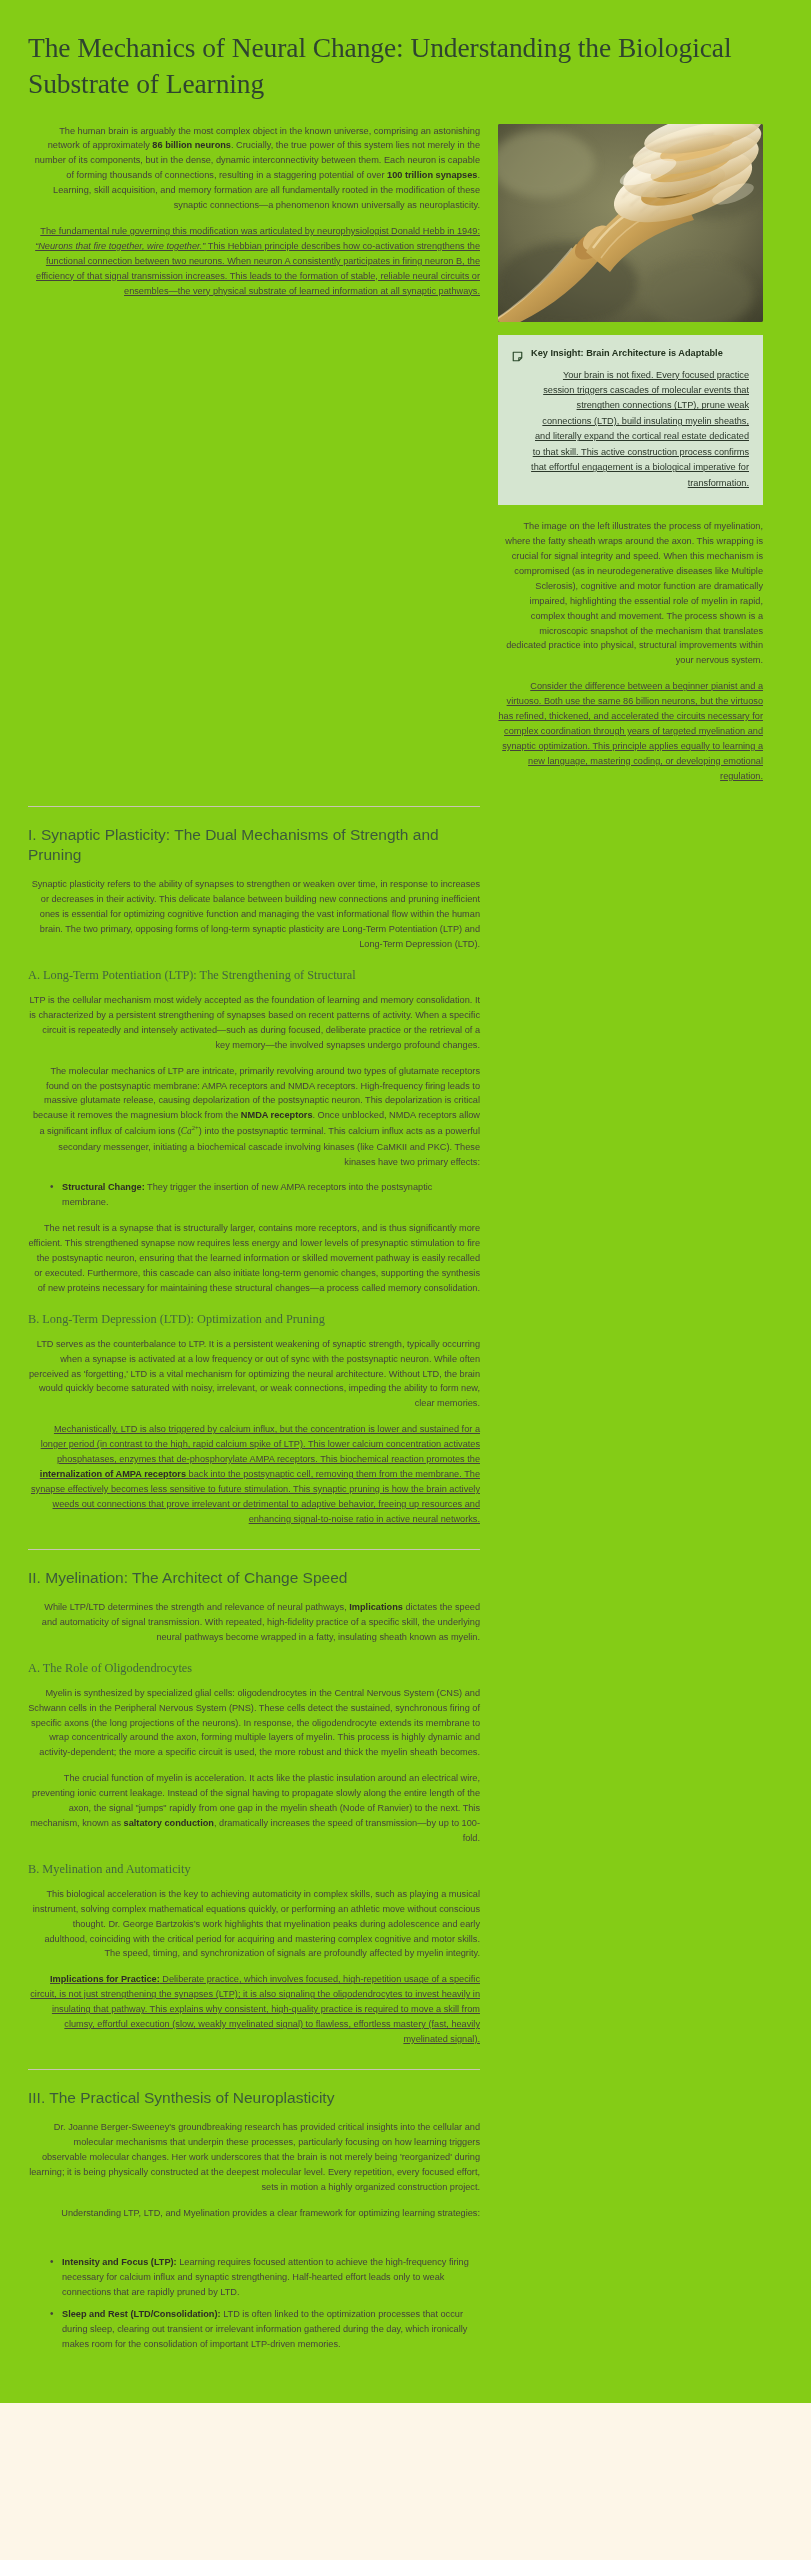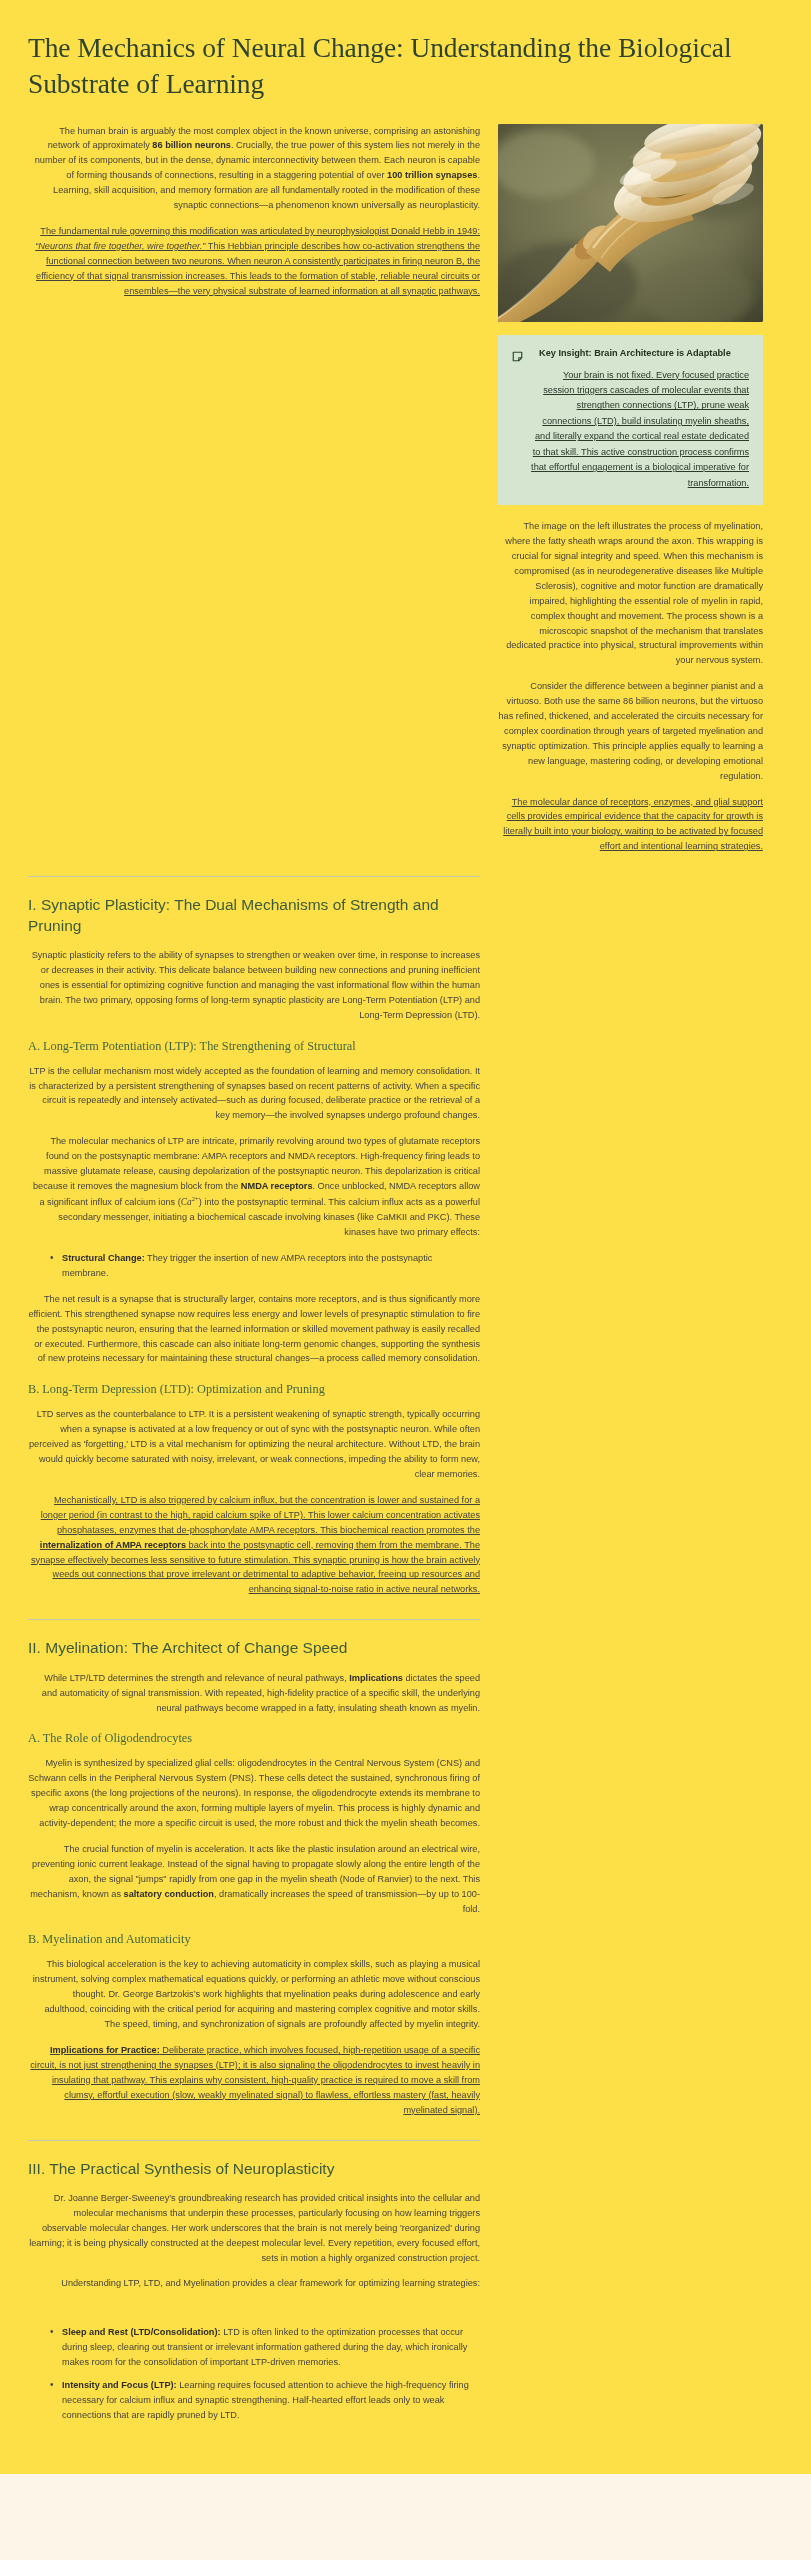--- a/index.html
+++ b/index.html
@@ -11,21 +11,21 @@
   body {
     width: 811px;
     font-family: "Liberation Sans", sans-serif;
     color: #3c3a33;
     -webkit-font-smoothing: antialiased;
   }
   .page {
     width: 811px;
     box-sizing: border-box;
     padding: 30px 28px 40px 28px;
-    background: #fde047;
+    background: #84cc16;
     position: relative;
   }
 
   
   .doc-title {
     font-family: "Liberation Serif", serif;
     font-size: 27.5px;
     line-height: 1.30;
     color: #2f4430;
     font-weight: 400;
@@ -76,21 +76,21 @@
   .callout {
     background: #d5e5d0;
     padding: 13px 14px 14px 14px;
     box-sizing: border-box;
     width: 265px;
     margin-bottom: 14px;
   }
   .callout-head {
     display: flex;
     align-items: center;
-    gap: 16px;
+    gap: 8px;
     margin-bottom: 9px;
   }
   .callout-icon {
     width: 11px;
     height: 11px;
     flex: 0 0 11px;
     display: block;
   }
   .callout-title {
     font-size: 9.2px;
@@ -256,21 +256,20 @@
               <path d="M12.4 8.6 H8.6 V12.4" fill="none" stroke="#2b4a2b" stroke-width="1.3" stroke-linejoin="round"></path>
             </svg>
           </span>
           <span class="callout-title">Key Insight: Brain Architecture is Adaptable</span>
         </div>
         <p class="callout-body">Your brain is not fixed. Every focused practice session triggers cascades of molecular events that strengthen connections (LTP), prune weak connections (LTD), build insulating myelin sheaths, and literally expand the cortical real estate dedicated to that skill. This active construction process confirms that effortful engagement is a biological imperative for transformation.</p>
       </div>
 
       <p>The image on the left illustrates the process of myelination, where the fatty sheath wraps around the axon. This wrapping is crucial for signal integrity and speed. When this mechanism is compromised (as in neurodegenerative diseases like Multiple Sclerosis), cognitive and motor function are dramatically impaired, highlighting the essential role of myelin in rapid, complex thought and movement. The process shown is a microscopic snapshot of the mechanism that translates dedicated practice into physical, structural improvements within your nervous system.</p>
       <p>Consider the difference between a beginner pianist and a virtuoso. Both use the same 86 billion neurons, but the virtuoso has refined, thickened, and accelerated the circuits necessary for complex coordination through years of targeted myelination and synaptic optimization. This principle applies equally to learning a new language, mastering coding, or developing emotional regulation.</p>
-      <p>The molecular dance of receptors, enzymes, and glial support cells provides empirical evidence that the capacity for growth is literally built into your biology, waiting to be activated by focused effort and intentional learning strategies.</p>
     </div>
   </div>
 
   <div class="body-col">
     <hr class="rule">
     <h2 class="sec-title">I. Synaptic Plasticity: The Dual Mechanisms of Strength and Pruning</h2>
     <p>Synaptic plasticity refers to the ability of synapses to strengthen or weaken over time, in response to increases or decreases in their activity. This delicate balance between building new connections and pruning inefficient ones is essential for optimizing cognitive function and managing the vast informational flow within the human brain. The two primary, opposing forms of long-term synaptic plasticity are Long-Term Potentiation (LTP) and Long-Term Depression (LTD).</p>
 
     <h3 class="sub-title">A. Long-Term Potentiation (LTP): The Strengthening of Structural</h3>
     <p>LTP is the cellular mechanism most widely accepted as the foundation of learning and memory consolidation. It is characterized by a persistent strengthening of synapses based on recent patterns of activity. When a specific circuit is repeatedly and intensely activated—such as during focused, deliberate practice or the retrieval of a key memory—the involved synapses undergo profound changes.</p>
@@ -313,18 +312,18 @@
 
   <div class="body-col">
     <hr class="rule">
     <h2 class="sec-title">III. The Practical Synthesis of Neuroplasticity</h2>
     <p>Dr. Joanne Berger-Sweeney's groundbreaking research has provided critical insights into the cellular and molecular mechanisms that underpin these processes, particularly focusing on how learning triggers observable molecular changes. Her work underscores that the brain is not merely being 'reorganized' during learning; it is being physically constructed at the deepest molecular level. Every repetition, every focused effort, sets in motion a highly organized construction project.</p>
     <p>Understanding LTP, LTD, and Myelination provides a clear framework for optimizing learning strategies:</p>
 
     <div class="spacer-12"></div>
 
     <ul class="bullets">
+      <li><strong>Intensity and Focus (LTP):</strong><span> Learning requires focused attention to achieve the high-frequency firing necessary for calcium influx and synaptic strengthening. Half-hearted effort leads only to weak connections that are rapidly pruned by LTD.</span></li>
       <li><strong>Sleep and Rest (LTD/Consolidation):</strong><span> LTD is often linked to the optimization processes that occur during sleep, clearing out transient or irrelevant information gathered during the day, which ironically makes room for the consolidation of important LTP-driven memories.</span></li>
-      <li><strong>Intensity and Focus (LTP):</strong><span> Learning requires focused attention to achieve the high-frequency firing necessary for calcium influx and synaptic strengthening. Half-hearted effort leads only to weak connections that are rapidly pruned by LTD.</span></li>
     </ul>
   </div>
 
 </div>
 
 </body></html>

